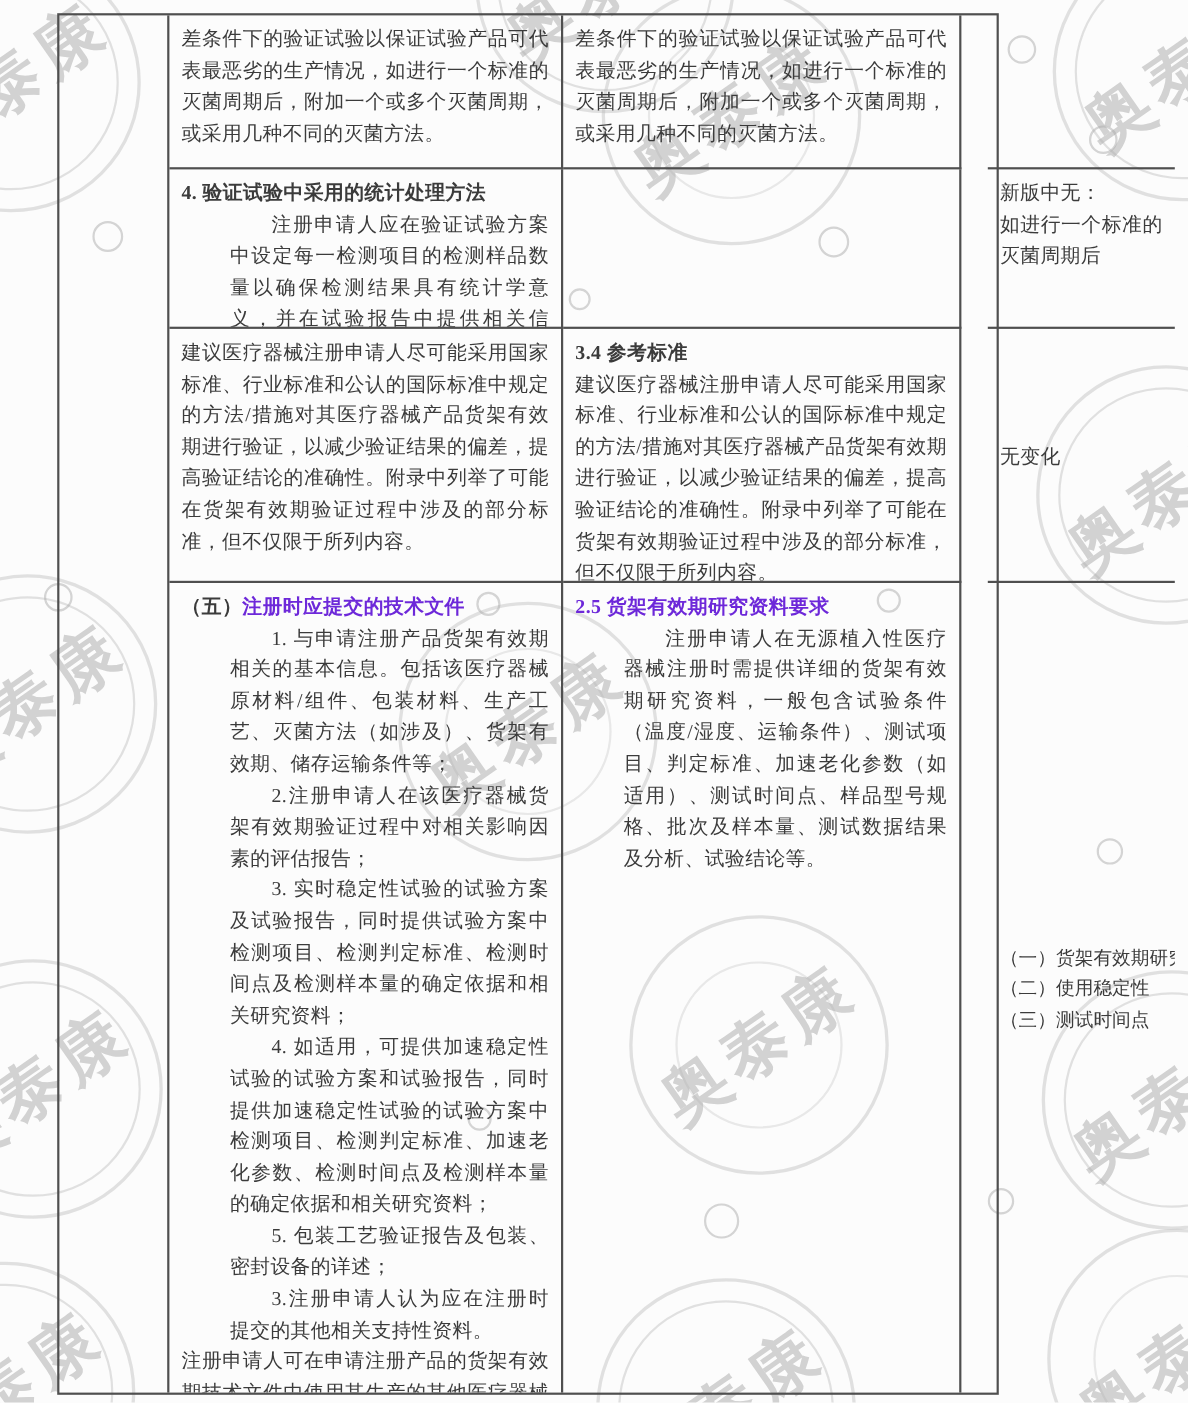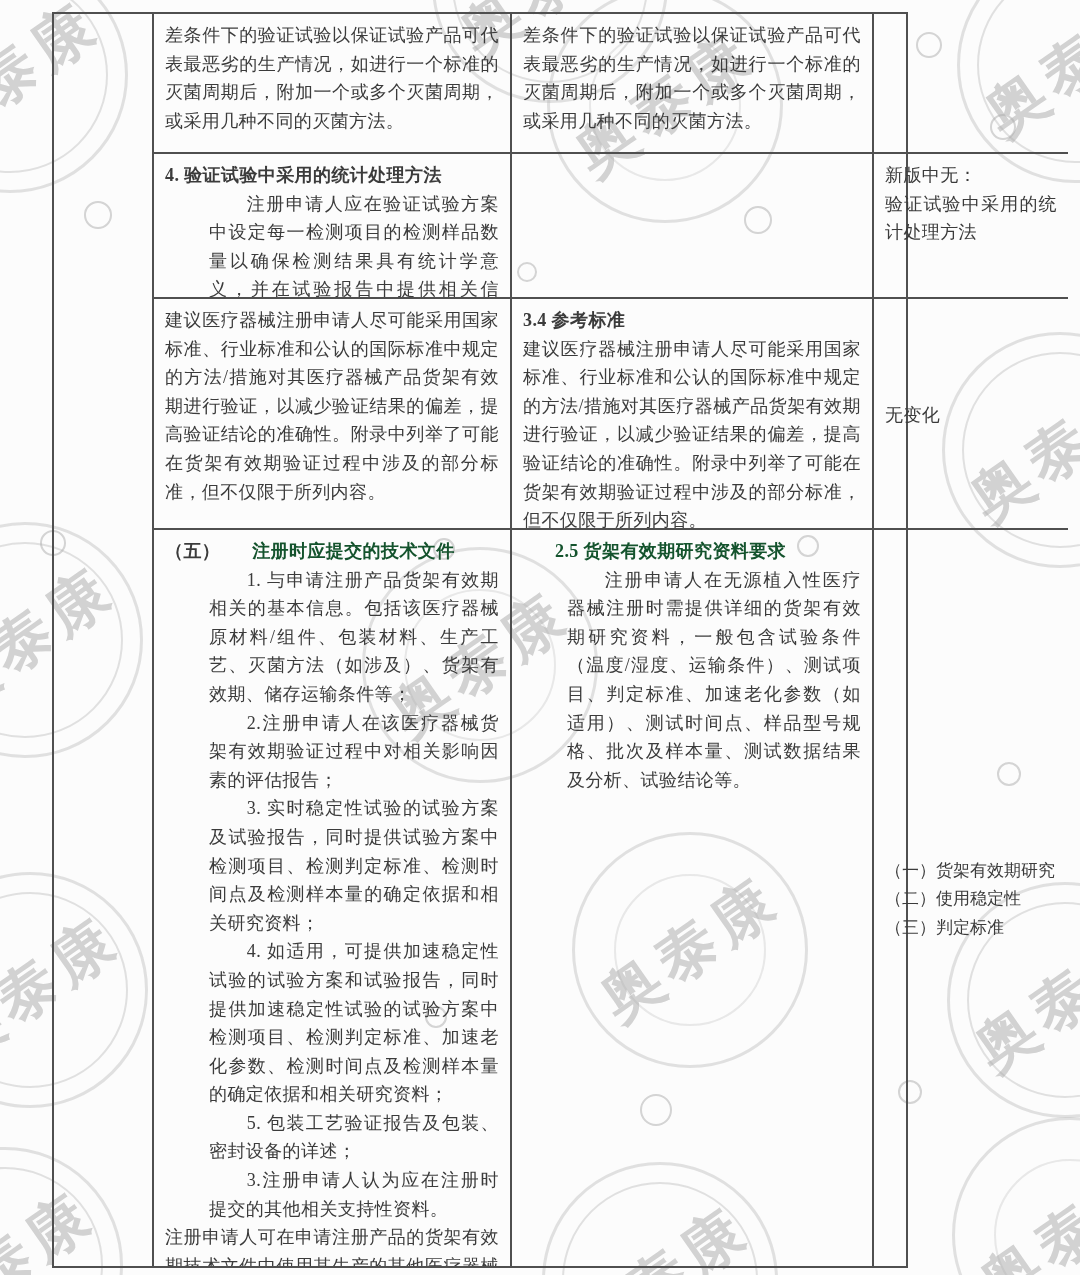--- a/index.html
+++ b/index.html
@@ -37,29 +37,29 @@
   .cell{
     box-sizing:border-box;overflow:hidden;
     border-right:2px solid #4f4f4f;border-bottom:2px solid #4f4f4f;
     padding:7px 11px 4px 11px;
     font-size:18px;line-height:28.6px;letter-spacing:.4px;
     color:#3b3b3b;text-align:justify;
   }
   .c1{grid-column:1;grid-row:1 / span 4;border-bottom:none;}
   .c2{grid-column:2;}
   .c3{grid-column:3;}
-  .c4{grid-column:4;border-right:none;}
+  .c4{grid-column:4;border-right:none;margin-left:24px;}
   .r1{grid-row:1;}
   .r2{grid-row:2;}
   .r3{grid-row:3;}
   .r4{grid-row:4;border-bottom:none;}
   .para{margin:0;}
   .bold{font-weight:bold;}
   .indent{text-indent:2.1em;margin-left:44px;}
-  .red{color:#14532d;margin-left:32px;}
+  .red{color:#6d28d9;}
   .v-center{display:flex;flex-direction:column;justify-content:center;}
   .cmp-item{white-space:nowrap;letter-spacing:0;font-size:17px;}
 </style>
 </head>
 <body>
 
 <div class="page">
 
   <div class="wm-layer">
     <div class="stamp" style="left:-110px;top:-45px">
@@ -154,21 +154,21 @@
     </div>
     <div class="cell c4 r1"></div>
 
     <div class="cell c2 r2">
       <p class="para bold">4. 验证试验中采用的统计处理方法</p>
       <p class="para indent">注册申请人应在验证试验方案中设定每一检测项目的检测样品数量以确保检测结果具有统计学意义，并在试验报告中提供相关信息。</p>
     </div>
     <div class="cell c3 r2"></div>
     <div class="cell c4 r2">
       <p class="para">新版中无：</p>
-      <p class="para">验证试验中采用的统计处理方法</p>
+      <p class="para">如进行一个标准的灭菌周期后</p>
     </div>
 
     <div class="cell c2 r3">
       <p class="para">建议医疗器械注册申请人尽可能采用国家标准、行业标准和公认的国际标准中规定的方法/措施对其医疗器械产品货架有效期进行验证，以减少验证结果的偏差，提高验证结论的准确性。附录中列举了可能在货架有效期验证过程中涉及的部分标准，但不仅限于所列内容。</p>
     </div>
     <div class="cell c3 r3">
       <p class="para bold">3.4 参考标准</p>
       <p class="para">建议医疗器械注册申请人尽可能采用国家标准、行业标准和公认的国际标准中规定的方法/措施对其医疗器械产品货架有效期进行验证，以减少验证结果的偏差，提高验证结论的准确性。附录中列举了可能在货架有效期验证过程中涉及的部分标准，但不仅限于所列内容。</p>
     </div>
     <div class="cell c4 r3 v-center">
@@ -185,17 +185,17 @@
       <p class="para indent">3.注册申请人认为应在注册时提交的其他相关支持性资料。</p>
       <p class="para">注册申请人可在申请注册产品的货架有效期技术文件中使用其生产的其他医疗器械产品的货架有效期研究资料及验证资料，但应同时提供二者在原材料、包装材料、生产工艺、灭菌方法（如涉及）等与货架有效期相关的信息对比资料和二者在货架有效期</p>
     </div>
     <div class="cell c3 r4">
       <p class="para bold red">2.5 货架有效期研究资料要求</p>
       <p class="para indent">注册申请人在无源植入性医疗器械注册时需提供详细的货架有效期研究资料，一般包含试验条件（温度/湿度、运输条件）、测试项目、判定标准、加速老化参数（如适用）、测试时间点、样品型号规格、批次及样本量、测试数据结果及分析、试验结论等。</p>
     </div>
     <div class="cell c4 r4 v-center">
       <p class="para cmp-item">（一）货架有效期研究</p>
       <p class="para cmp-item">（二）使用稳定性</p>
-      <p class="para cmp-item">（三）判定标准</p>
+      <p class="para cmp-item">（三）测试时间点</p>
     </div>
 
   </div>
 </div>
 
 </body></html>

